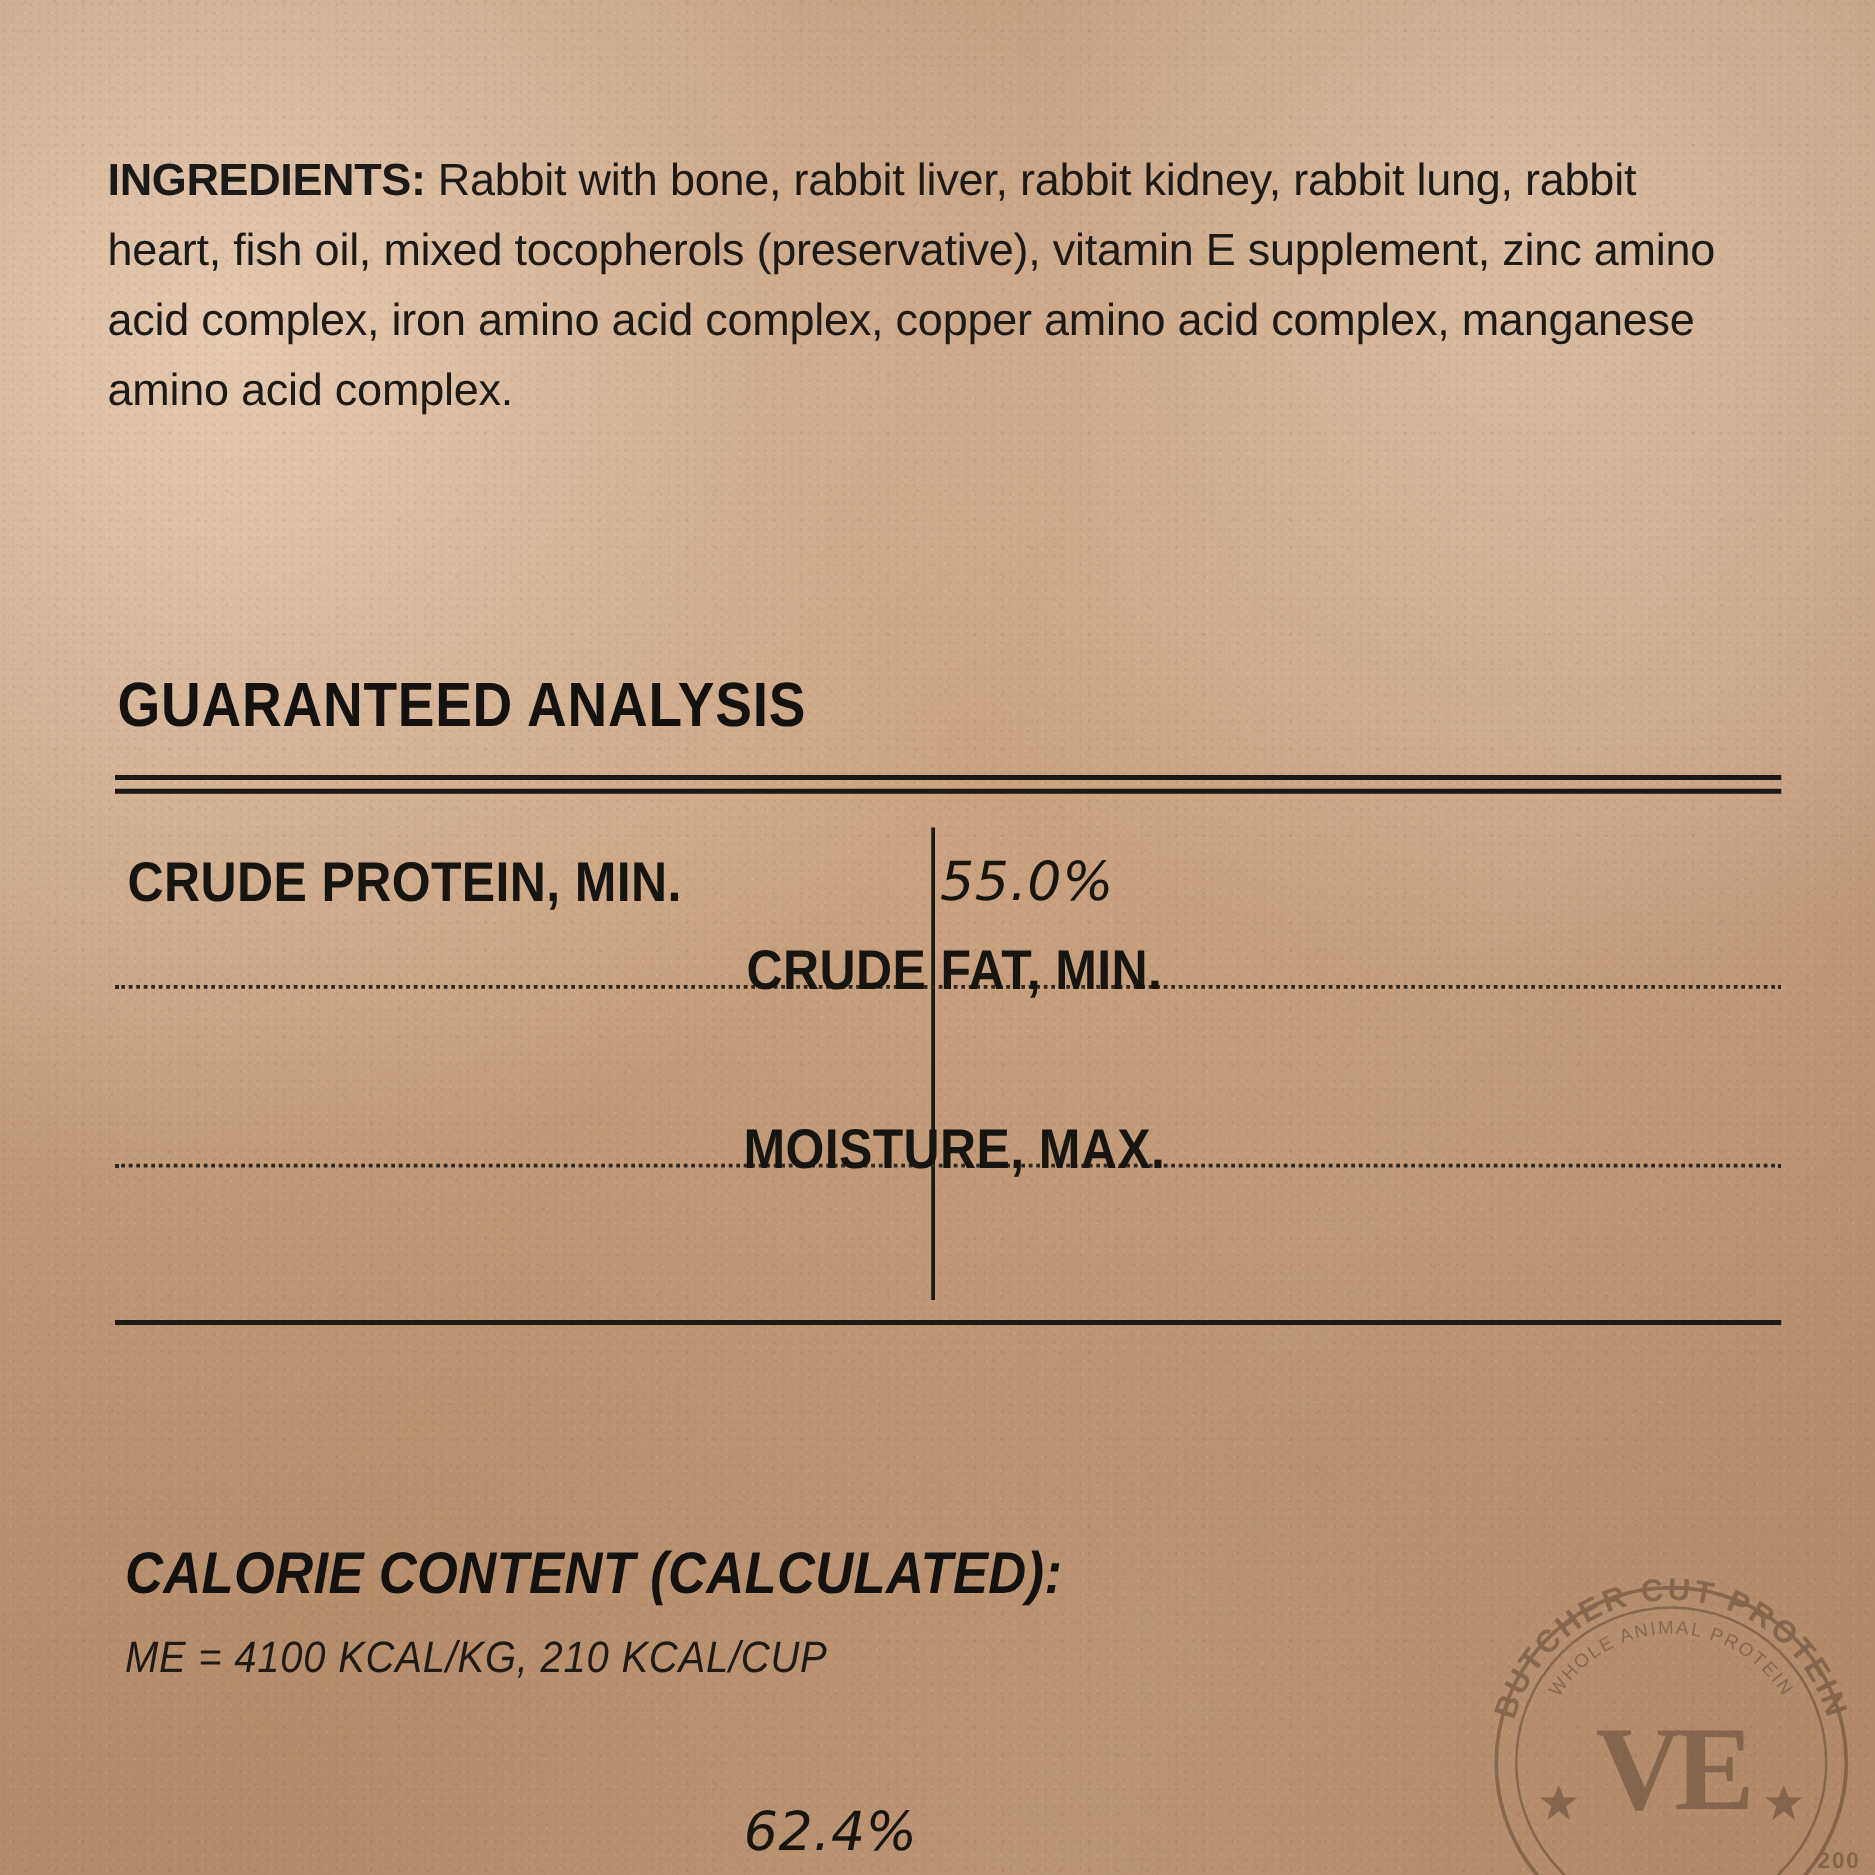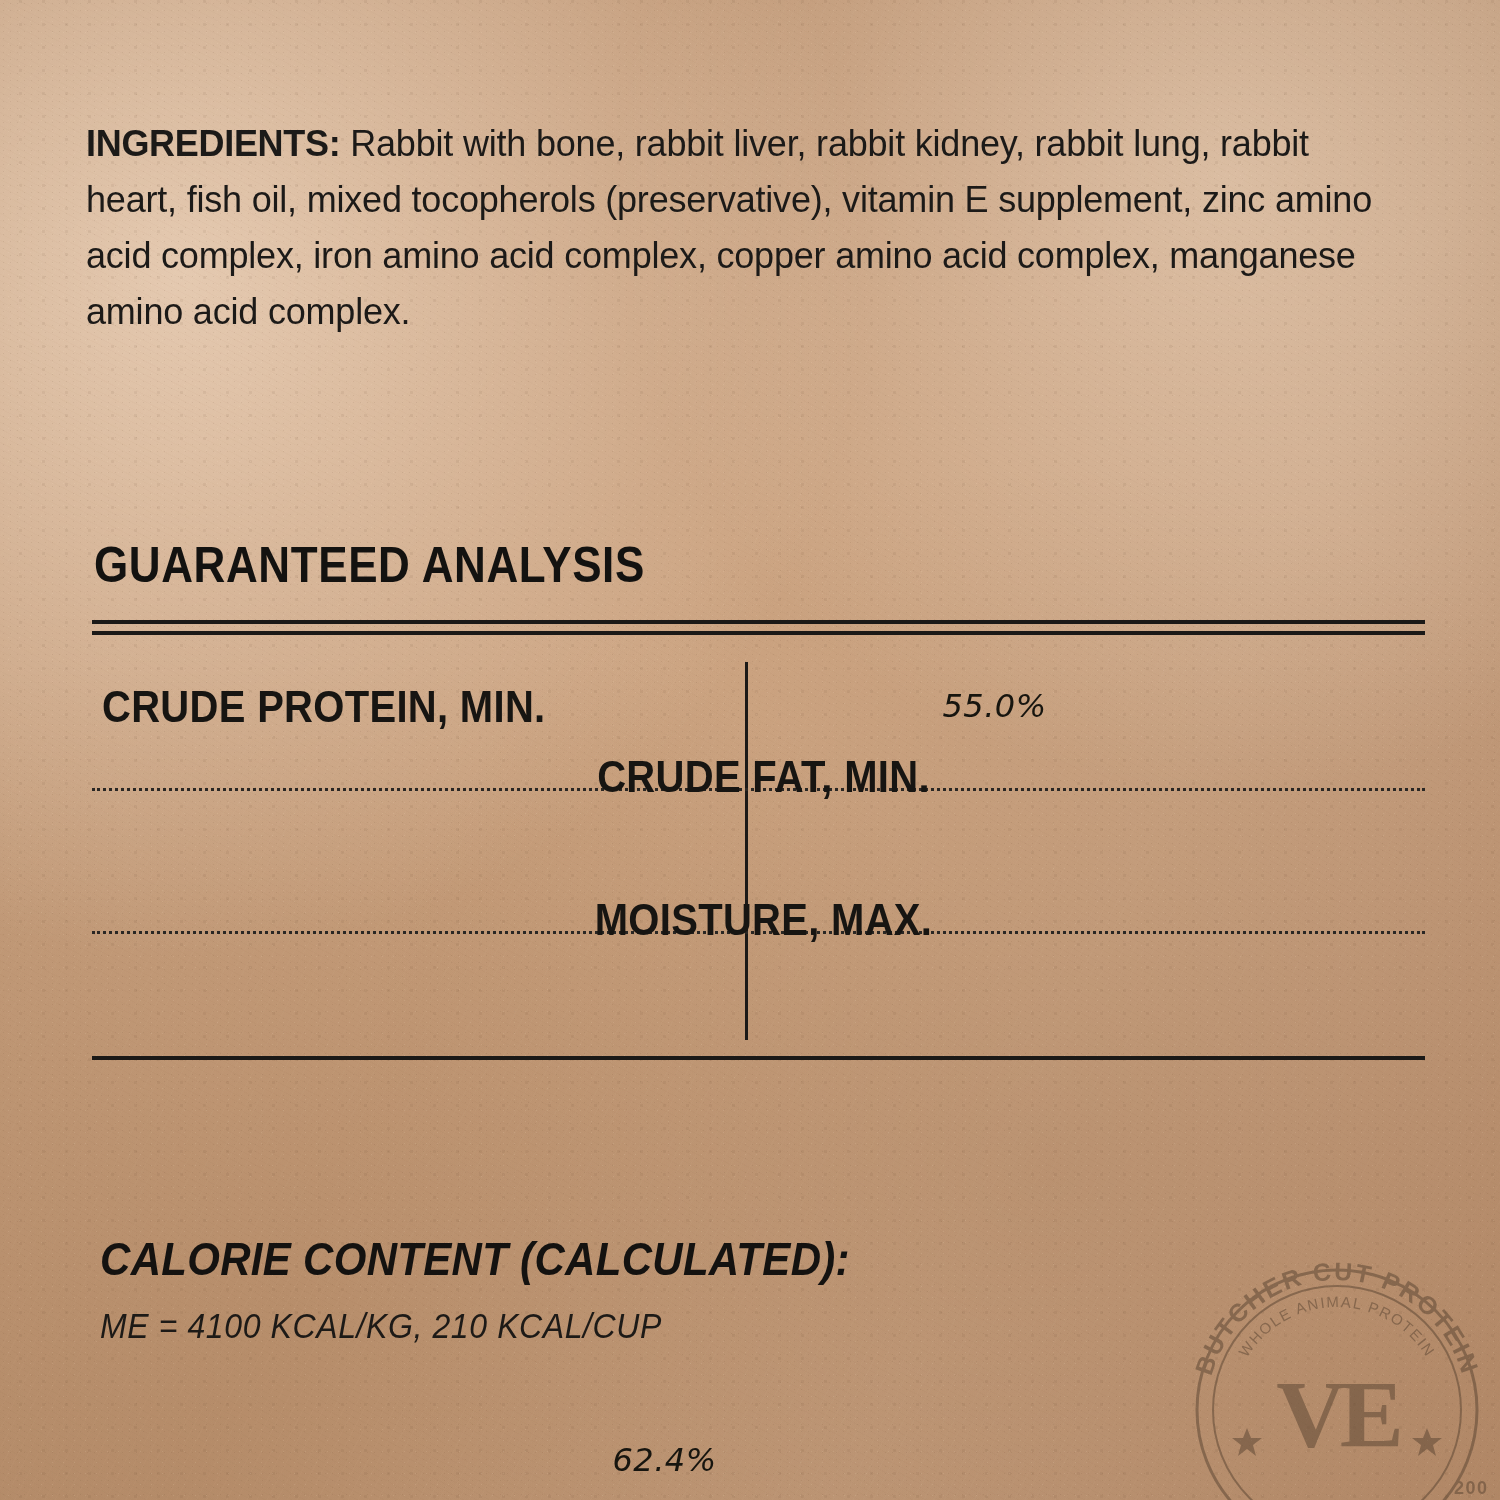--- a/index.html
+++ b/index.html
@@ -141,23 +141,23 @@
     flex: 0 0 650px;
     font-size: 40px;
     font-weight: 700;
     letter-spacing: 0.3px;
     color: #171512;
     padding-left: 10px;
     transform: scaleY(1.12);
   }
   .ga-value {
     flex: 1;
-    text-align: center;
+    text-align: left;
     padding-right: 188px;
-    font-size: 32px;
+    font-size: 43px;
     color: #17150f;
     font-family: "DejaVu Sans", sans-serif;
     font-style: italic;
     font-weight: 400;
     letter-spacing: 0.5px;
   }
 
   
   #calories {
     position: absolute;

